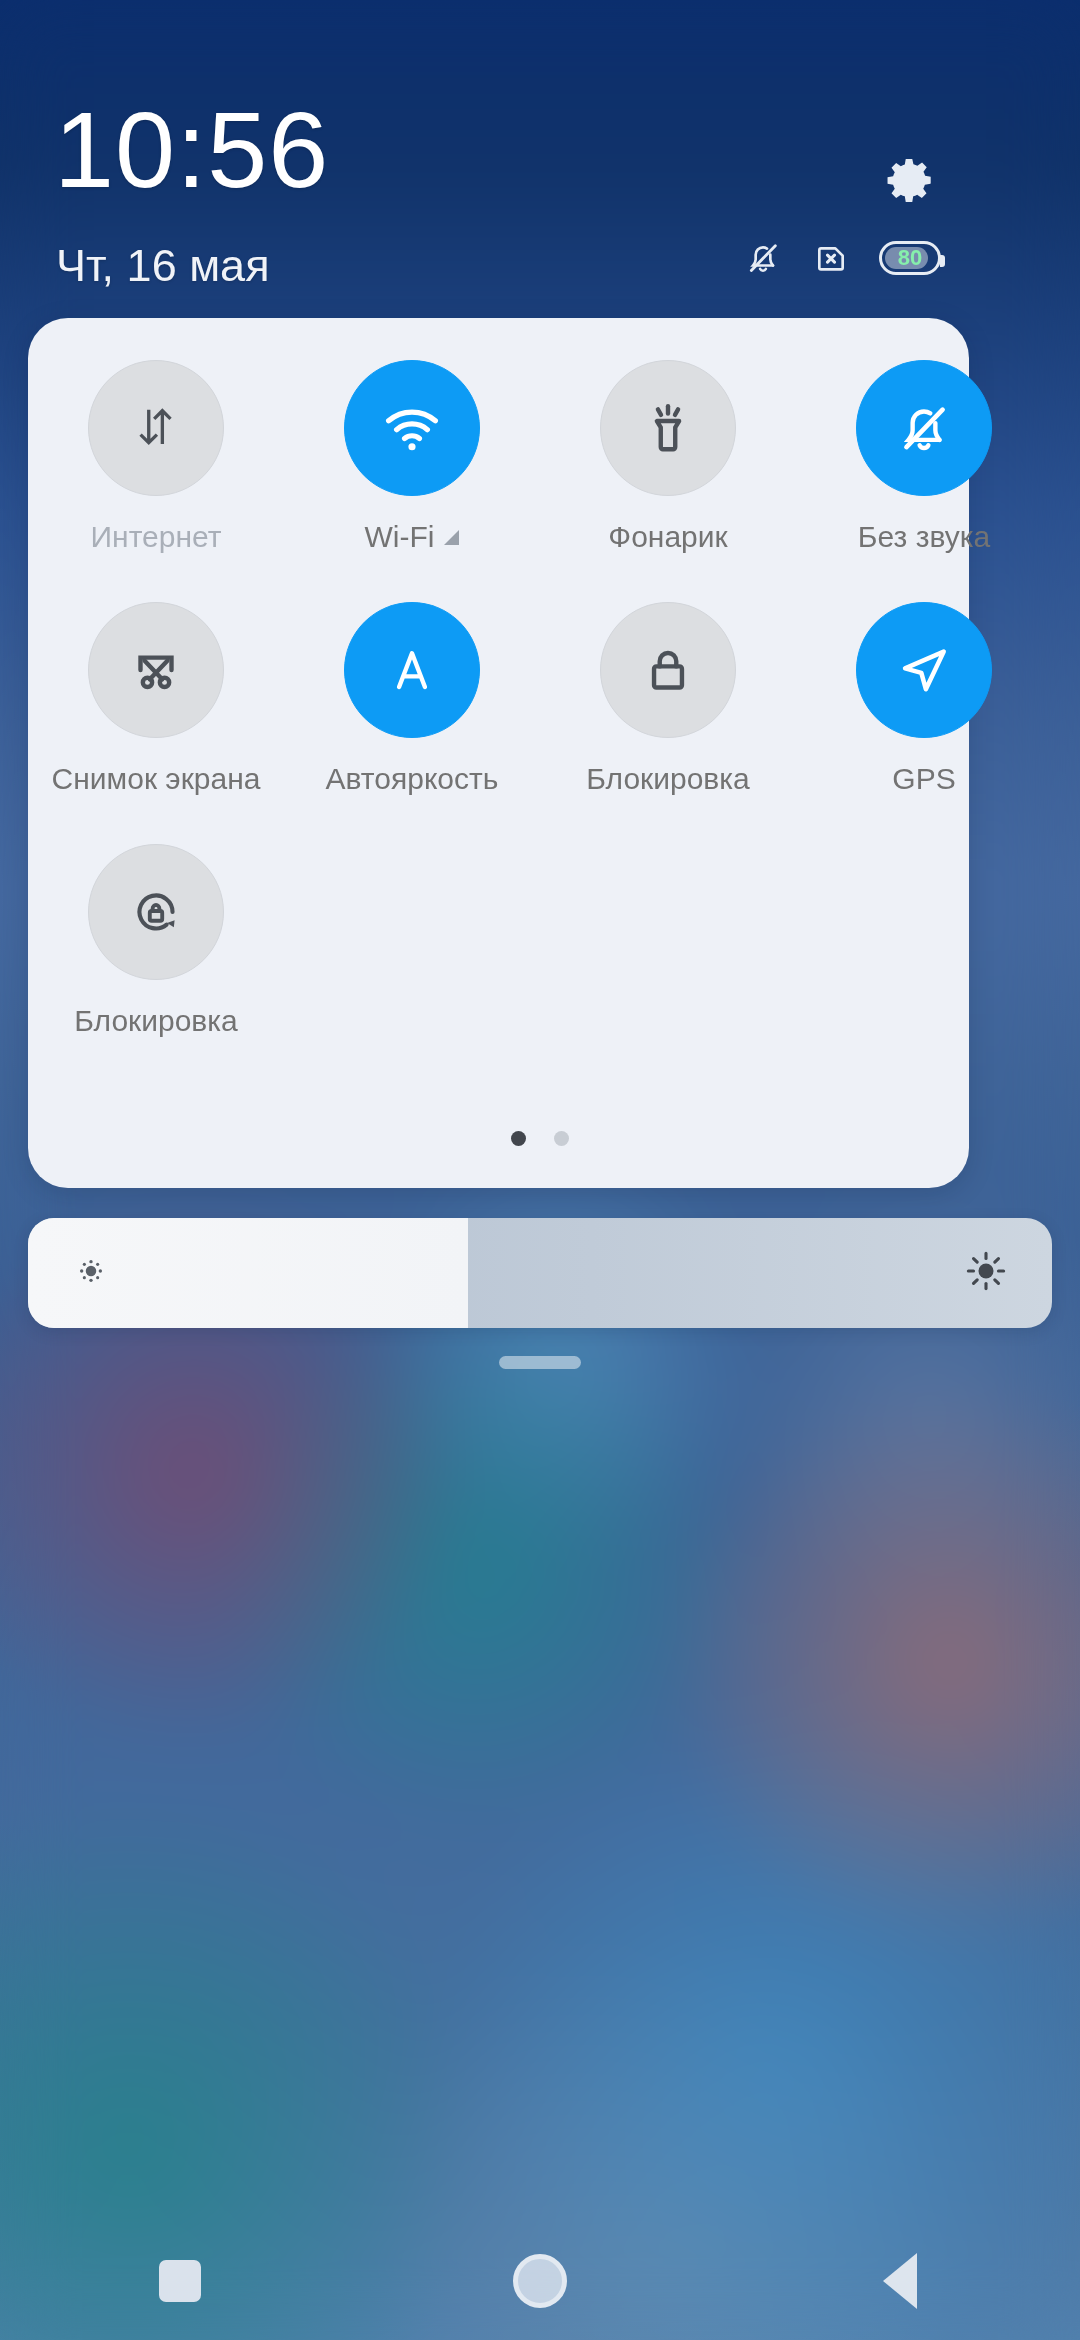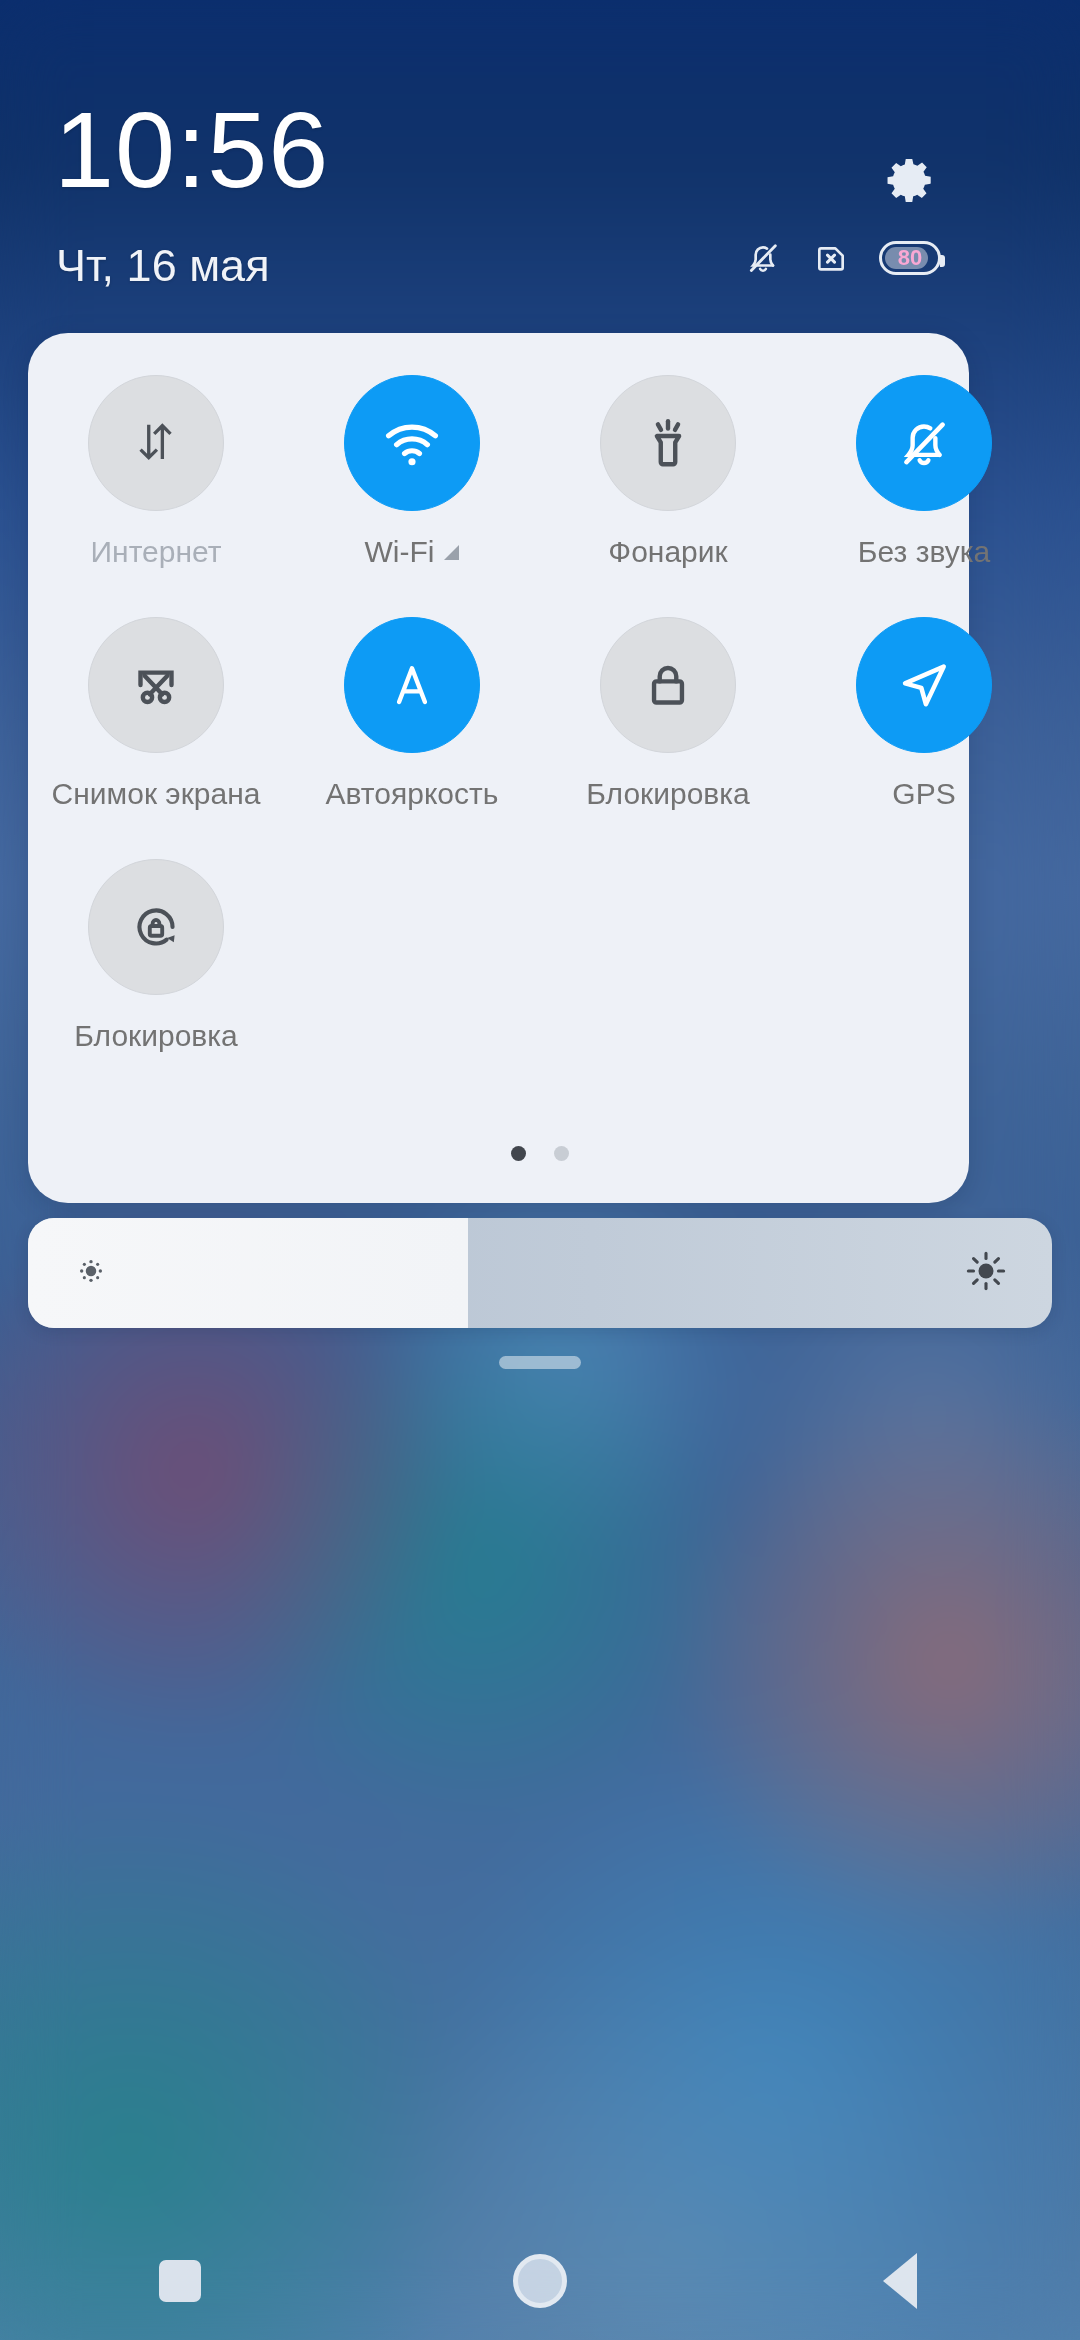--- a/index.html
+++ b/index.html
@@ -71,30 +71,29 @@
   }
   .batt::after{
     content:""; position:absolute; right:-7px; top:11px;
     width:5px; height:12px; background:#e6ecf4; border-radius:0 3px 3px 0;
   }
   .battfill{
     position:absolute; left:3px; top:3px; bottom:3px; width:38px;
     background:rgba(255,255,255,.42); border-radius:12px;
   }
   .battnum{
-    position:relative; font-size:22px; font-weight:700; color:#f9a8d4;
+    position:relative; font-size:22px; font-weight:700; color:#86efac;
     letter-spacing:0px;
   }
 
   
   #panel{
     position:absolute; left:28px; top:318px; width:941px; height:870px;
     background:#eef1f7; border-radius:40px;
     box-shadow:0 6px 26px rgba(10,25,55,.17);
-    margin-top:15px;
   }
   #tilegrid{
     position:absolute; left:0; top:42px; width:1024px;
     display:grid; grid-template-columns:repeat(4,1fr); row-gap:48px;
   }
   .tile{ display:flex; flex-direction:column; align-items:center; }
   .tcircle{
     width:136px; height:136px; border-radius:50%;
     display:flex; align-items:center; justify-content:center;
     background:#dcdee1; border:1px solid #d2d5da;

